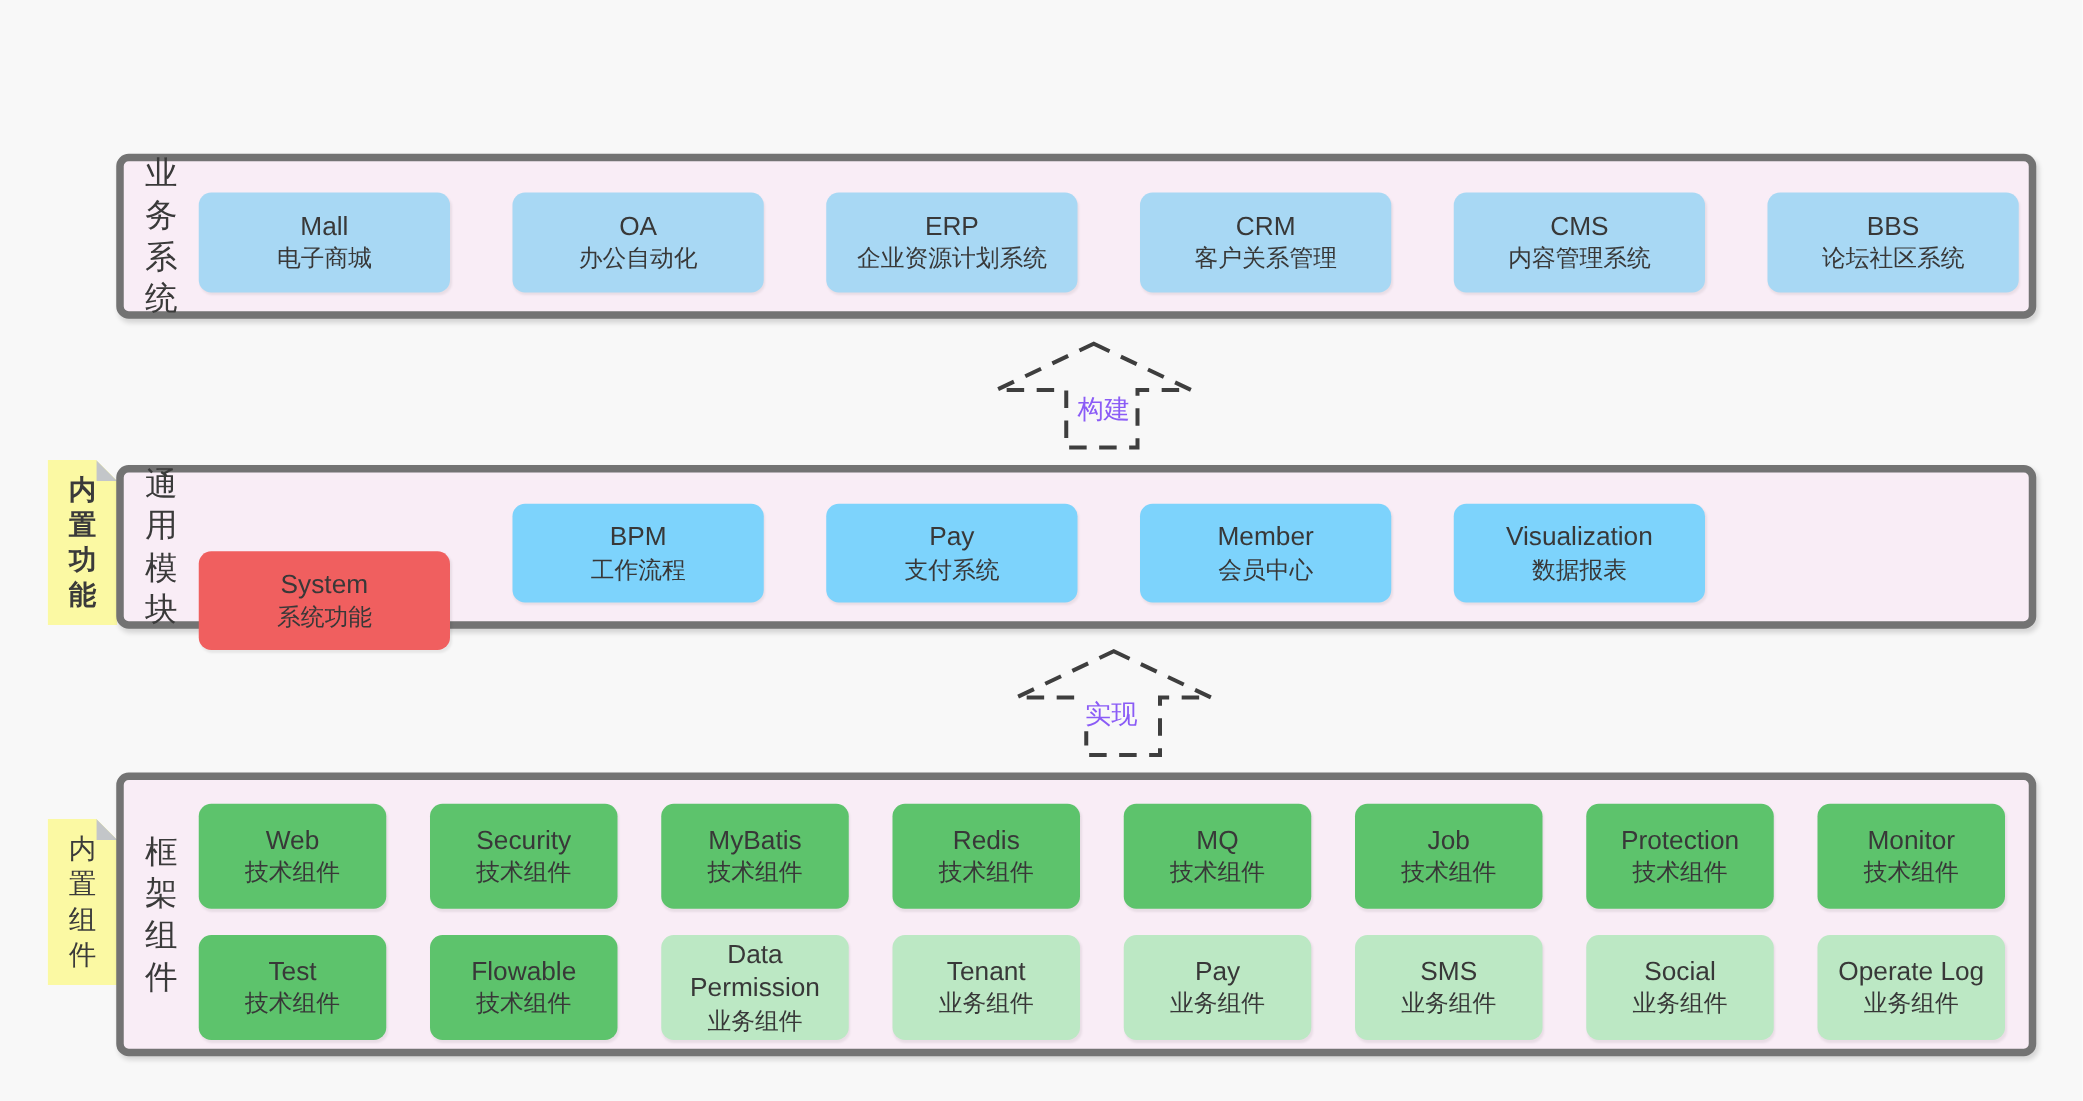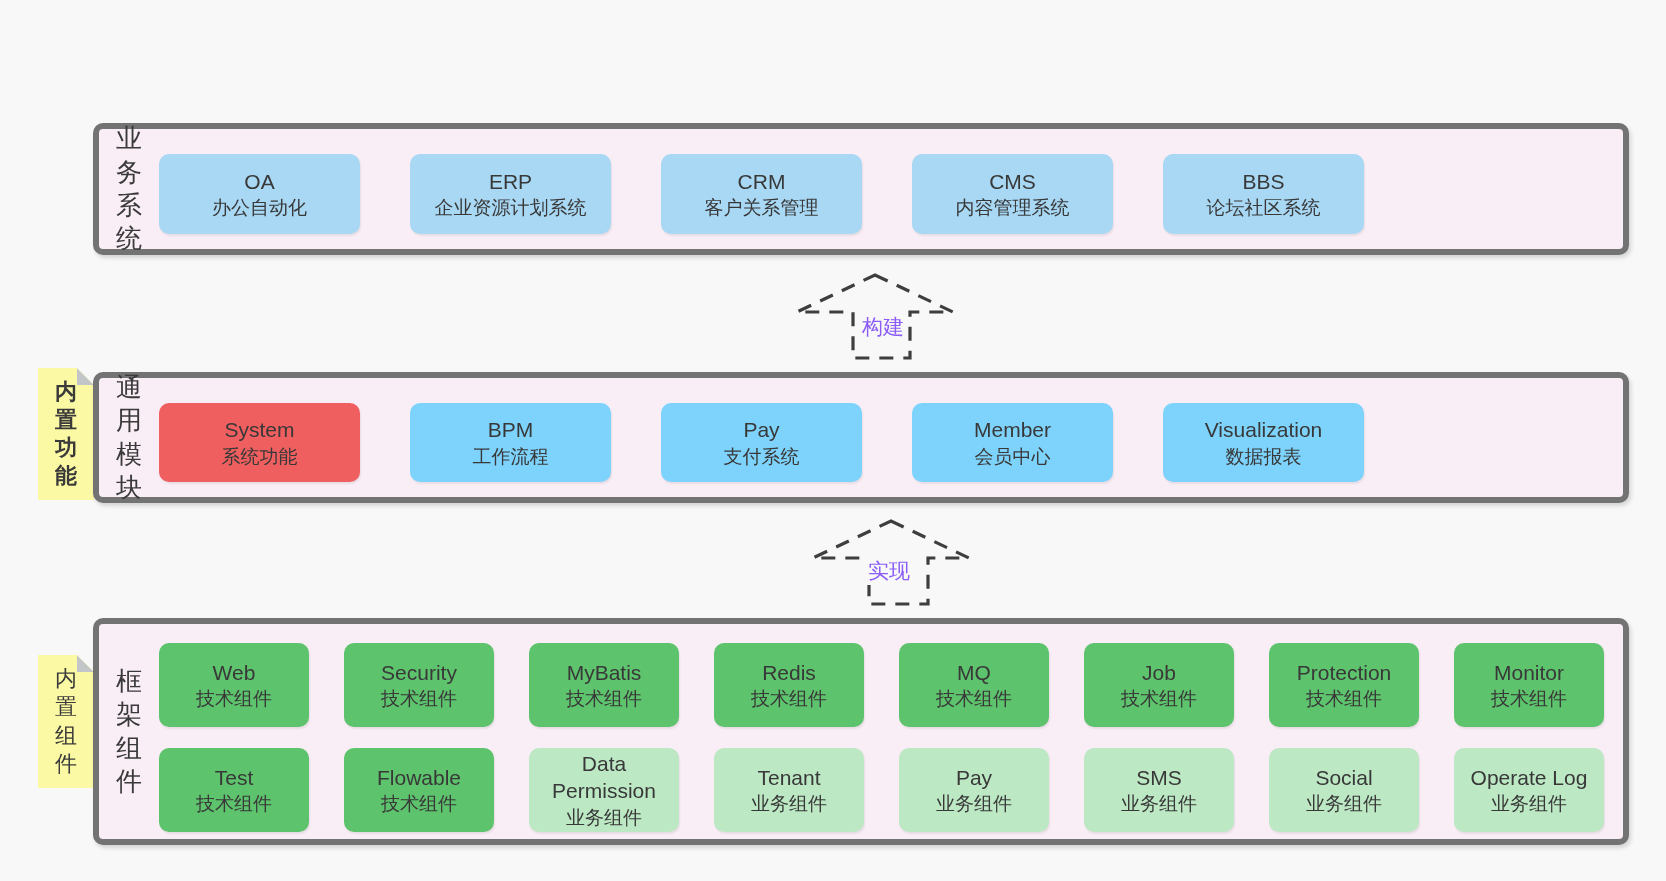--- a/index.html
+++ b/index.html
@@ -37,21 +37,21 @@
   .box .en { font-size:21px; line-height:1.32; }
   .box .zh { font-size:19px; line-height:1.32; }
   #layer-modules .box { height:79px; }
 
   .box-row.small { gap:35px; }
   .box-row.small .box { width:150px; height:84px; padding:2px 0; }
   #row-tech { top:19px; }
   #row-biz  { top:124px; }
 
   .c-blue   { background:#a8d8f4; }
-  .c-red    { background:#f05f5f; }
+  .c-red    { background:#f05f5f;margin-top:38px; }
   .c-pink   { background:#7dd3fc; }
   .c-green  { background:#5dc36c; }
   .c-lgreen { background:#bce8c4; }
 
   
   .note {
     position:absolute; left:38px; width:56px; background:#fbf9a3;
     display:flex; align-items:center; justify-content:center; font-size:22px;
     clip-path:polygon(0 0, calc(100% - 17px) 0, 100% 17px, 100% 100%, 0 100%);
   }
@@ -89,20 +89,24 @@
     <span class="vtext">内置组件</span>
     <span class="fold"></span>
   </div>
 
   <div class="layer" id="layer-business">
     <div class="layer-label">
       <span class="vtext">业务系统</span>
     </div>
     <div class="box-row">
       <div class="box c-blue">
+        <span class="en">Mall</span>
+        <span class="zh">电子商城</span>
+      </div>
+      <div class="box c-blue">
         <span class="en">OA</span>
         <span class="zh">办公自动化</span>
       </div>
       <div class="box c-blue">
         <span class="en">ERP</span>
         <span class="zh">企业资源计划系统</span>
       </div>
       <div class="box c-blue">
         <span class="en">CRM</span>
         <span class="zh">客户关系管理</span>

